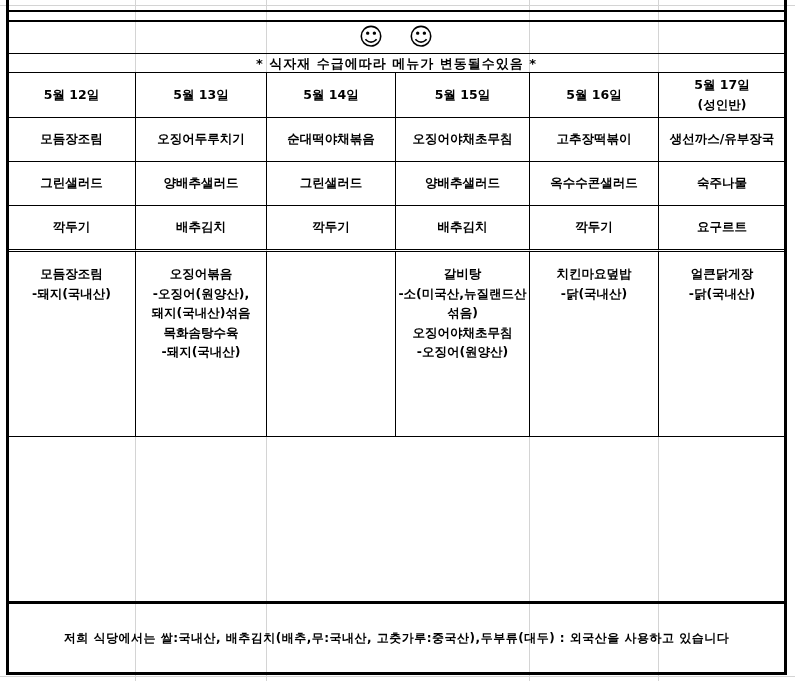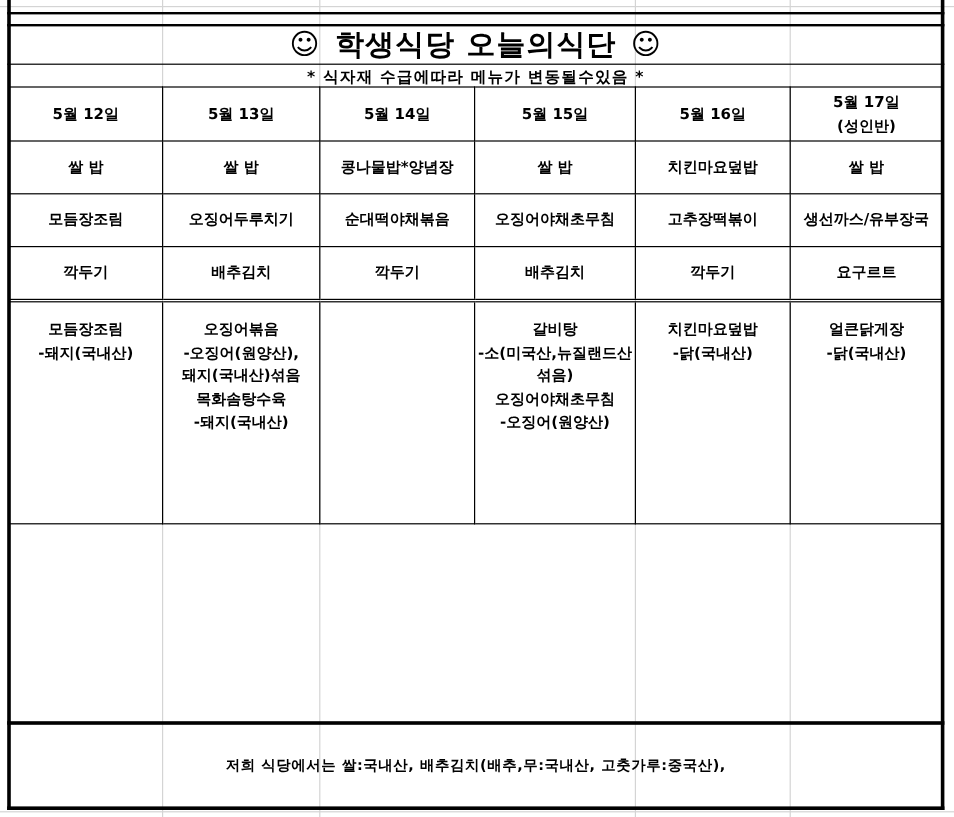--- a/index.html
+++ b/index.html
@@ -39,21 +39,20 @@
 <div class="bar" style="left:6px; top:0; width:3px; height:675px;"></div>
 <div class="bar" style="left:784px; top:0; width:3px; height:675px;"></div>
 <div class="bar" style="left:6px; top:10px; width:781px; height:2px;"></div>
 <div class="bar" style="left:6px; top:20px; width:781px; height:2px;"></div>
 <div class="bar" style="left:6px; top:53px; width:781px; height:1px;"></div>
 <div class="bar" style="left:6px; top:601px; width:781px; height:3px;"></div>
 <div class="bar" style="left:6px; top:672px; width:781px; height:3px;"></div>
 
 <div class="title">
   <span style="font-weight:normal;margin-right:12px;">☺</span>
-  <span>학생식당 오늘의식단</span>
   <span style="font-weight:normal;margin-left:12px;">☺</span>
 </div>
 
 <div class="subtitle">* 식자재 수급에따라 메뉴가 변동될수있음 *</div>
 
 <table class="menu">
   <colgroup>
     <col style="width:128px">
       <col style="width:131px">
       <col style="width:129px">
@@ -67,34 +66,34 @@
     <td><span>5월 13일</span></td>
     <td><span>5월 14일</span></td>
     <td><span>5월 15일</span></td>
     <td><span>5월 16일</span></td>
     <td>
           <span style="display:block">5월 17일</span>
           <span style="display:block">(성인반)</span>
         </td>
   </tr>
   <tr class="food">
-    <td>쌀 밥</td>
-    <td>쌀 밥</td>
-    <td>콩나물밥*양념장</td>
-    <td>쌀 밥</td>
-    <td>치킨마요덮밥</td>
-    <td>쌀 밥</td>
-  </tr>
-  <tr class="food">
     <td>모듬장조림</td>
     <td>오징어두루치기</td>
     <td>순대떡야채볶음</td>
     <td>오징어야채초무침</td>
     <td>고추장떡볶이</td>
     <td>생선까스/유부장국</td>
+  </tr>
+  <tr class="food">
+    <td>그린샐러드</td>
+    <td>양배추샐러드</td>
+    <td>그린샐러드</td>
+    <td>양배추샐러드</td>
+    <td>옥수수콘샐러드</td>
+    <td>숙주나물</td>
   </tr>
   <tr class="food">
     <td>깍두기</td>
     <td>배추김치</td>
     <td>깍두기</td>
     <td>배추김치</td>
     <td>깍두기</td>
     <td>요구르트</td>
   </tr>
   <tr class="origin">
@@ -114,13 +113,14 @@
     <td>치킨마요덮밥
 -닭(국내산)</td>
     <td>얼큰닭게장
 -닭(국내산)</td>
   </tr>
 </tbody>
   </table>
 
 <div class="footer">
   <span>저희 식당에서는 쌀:국내산, 배추김치(배추,무:국내산, 고춧가루:중국산),</span>
+  <span>두부류(대두) : 외국산을 사용하고 있습니다</span>
 </div>
 
 </body></html>

